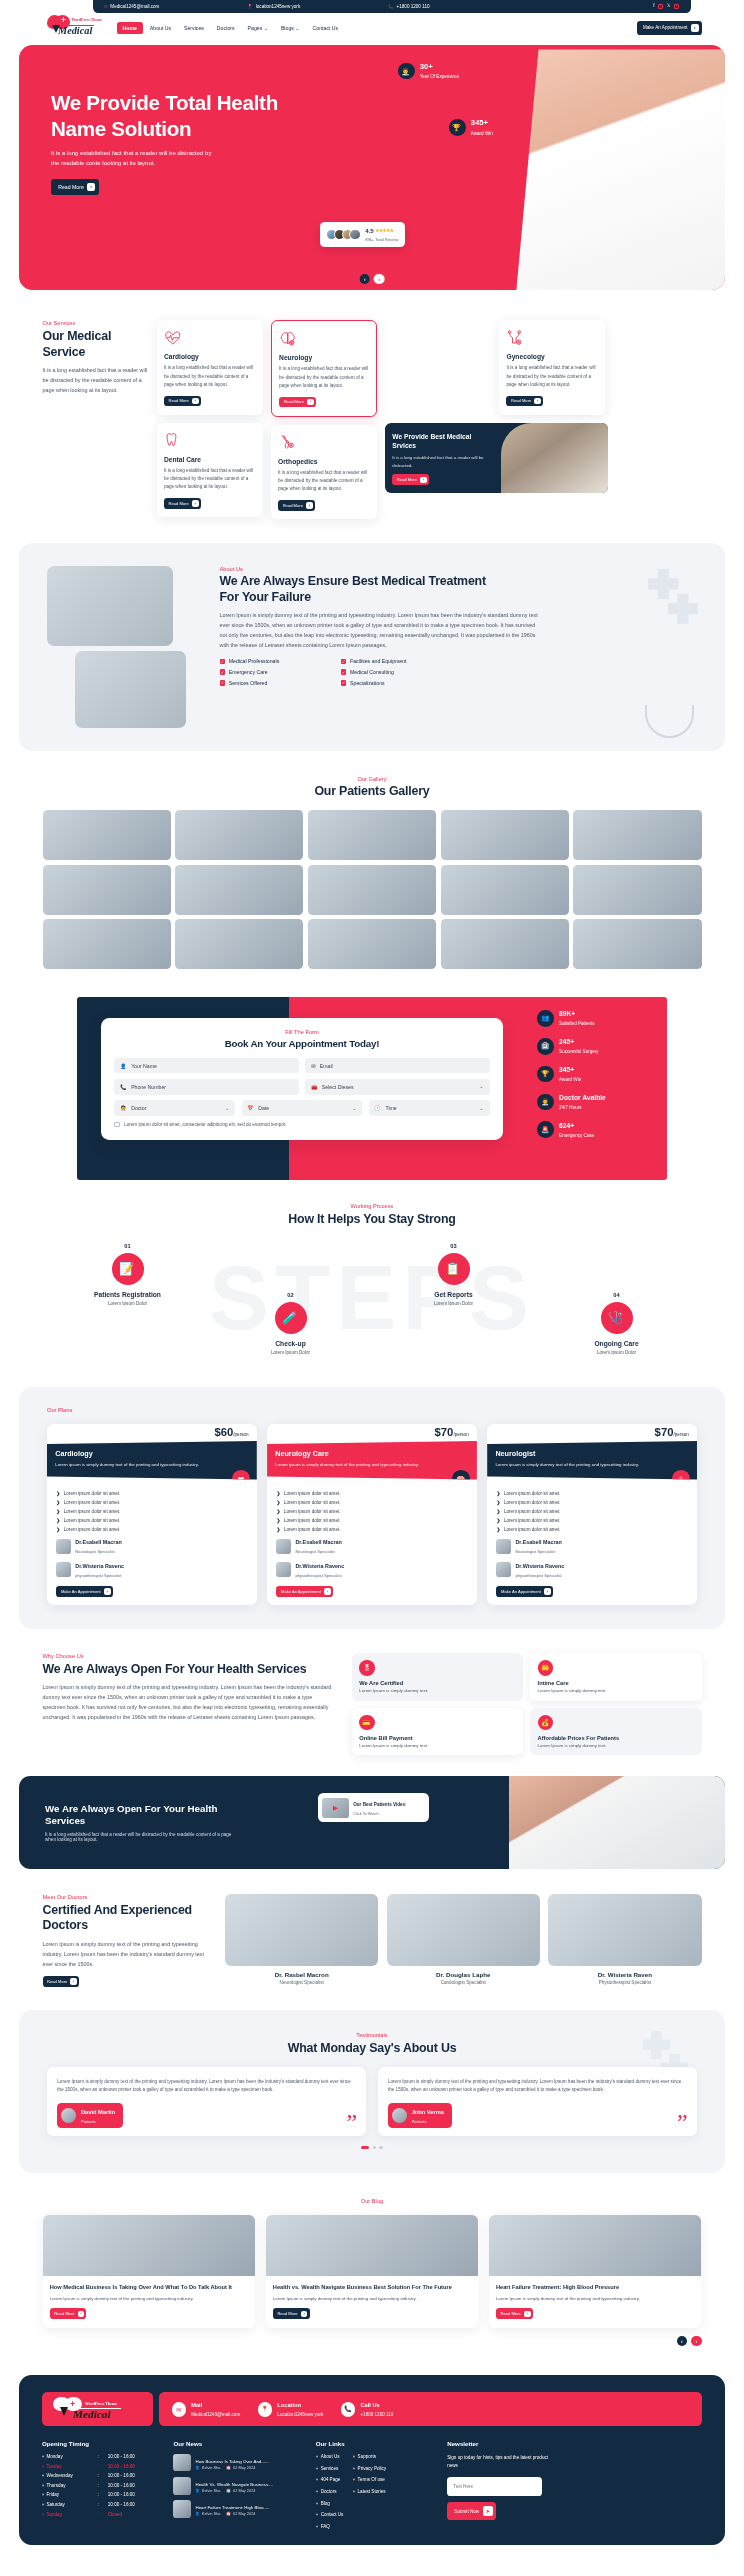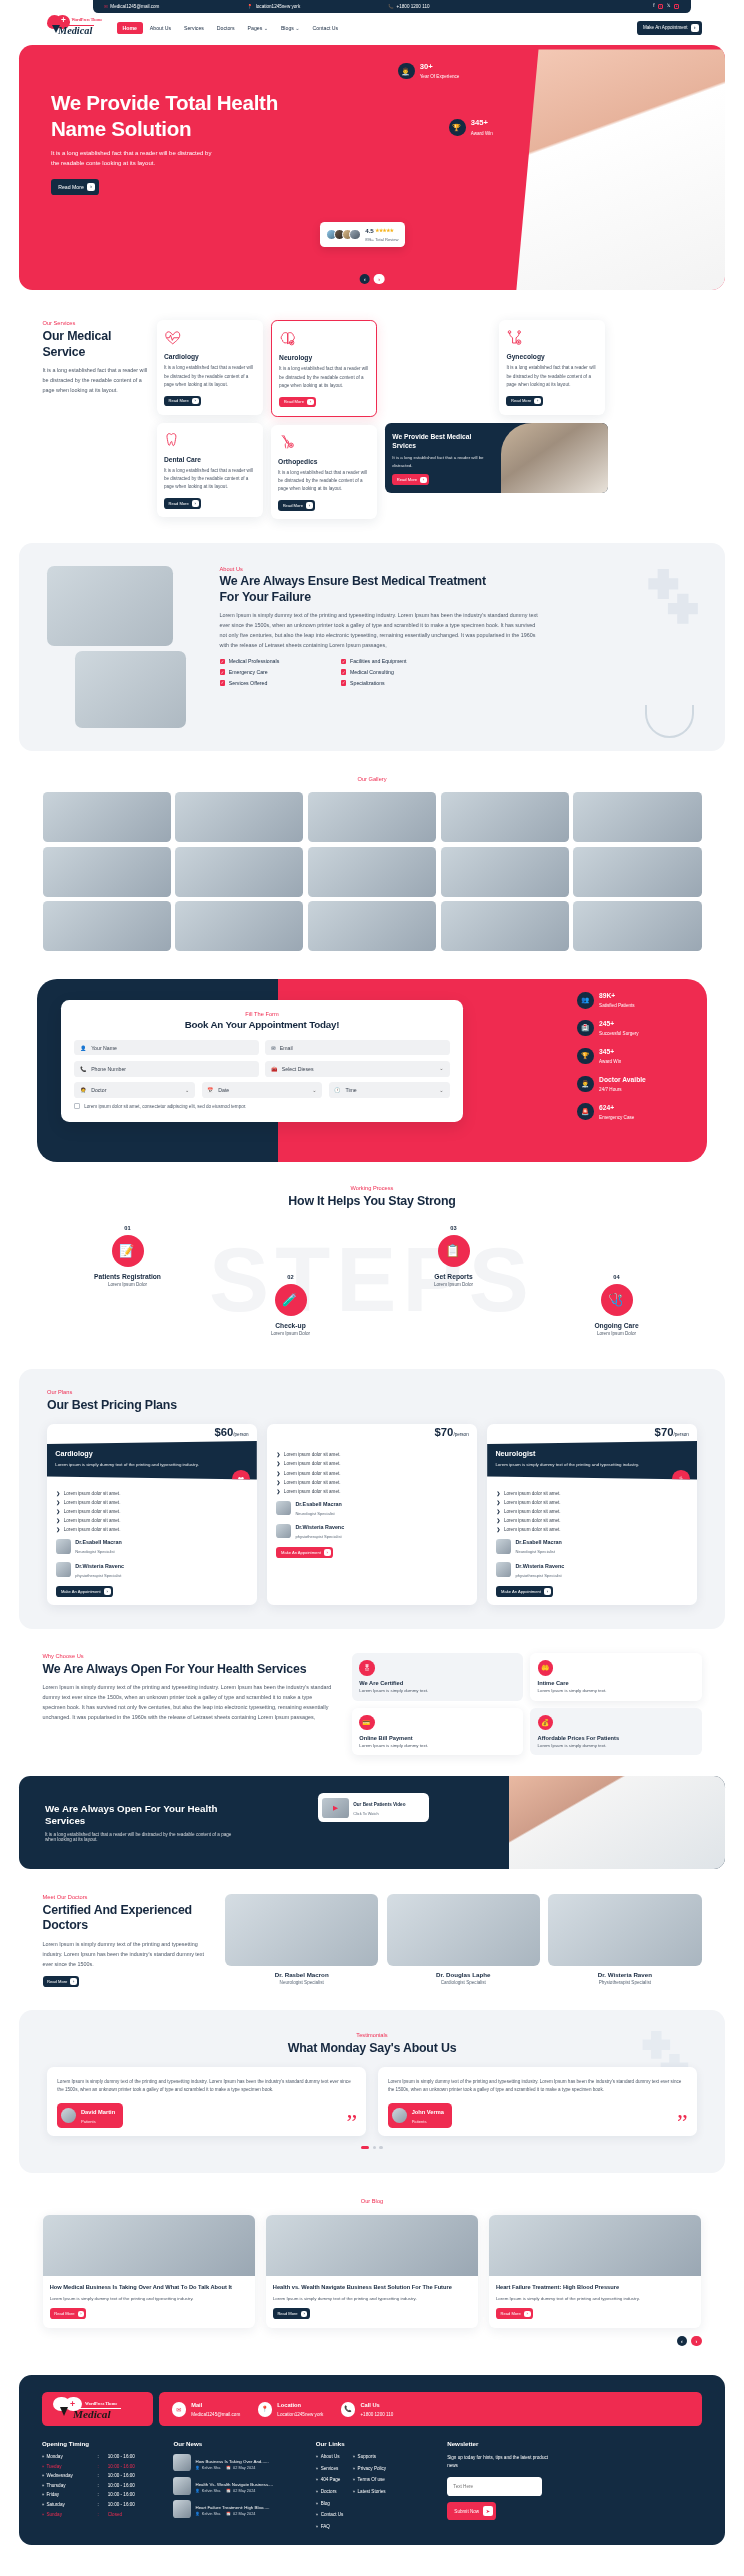--- a/index.html
+++ b/index.html
@@ -88,21 +88,21 @@
   .about-right p{margin-top:5.2px}
   .checks{display:grid;grid-template-columns:1fr 1fr;gap:4.6px 15.5px;margin-top:8.2px;max-width:227px}
   .chk{display:flex;align-items:center;gap:3.6px;font-size:5.2px}
   .chk .bx{width:5.7px;height:5.7px;background:#ef2b50;border-radius:1px;color:#fff;font-size:4.1px;display:flex;align-items:center;justify-content:center}
   .steth{position:absolute;right:31px;bottom:12.4px;width:49px;height:33px;border:2.1px solid #cfd8e0;border-radius:0 0 25px 25px;border-top:0}
   
   .gallery{padding:25px 0 20.6px;text-align:center}
   .g-grid{display:grid;grid-template-columns:repeat(5,1fr);gap:4.6px;margin-top:10.3px}
   .g-grid .ph{height:50px;border-radius:4.6px;background:linear-gradient(140deg,#c9d3da,#9aa7b3)}
   
-  .appt{width:670px;margin:7.2px auto 0;border-radius:20px;overflow:hidden;display:flex;position:relative;height:183px}
+  .appt{width:590px;margin:7.2px auto 0;border-radius:3px;overflow:hidden;display:flex;position:relative;height:183px}
   .appt .half-d{width:36%;background:#132b42}
   .appt .half-r{width:64%;background:#ef2b50}
   .appt-card{position:absolute;left:24px;top:20.6px;width:402px;background:#fff;border-radius:8.2px;padding:11.3px 13.4px 12.4px;box-shadow:0 5.2px 15.5px rgba(0,0,0,.1)}
   .appt-card .eyebrow,.appt-card .h2{text-align:center}
   .appt-card .h2{font-size:9.8px;margin-bottom:8.2px}
   .frow{display:flex;gap:6.2px;margin-bottom:5.7px}
   .fld{background:#f0f1f3;border-radius:3.6px;height:15.5px;display:flex;align-items:center;padding:0 6.2px;gap:4.1px;font-size:5.2px;color:#3a4350;flex:1}
   .fld .chev{margin-left:auto;font-size:4.6px;color:#444}
   .fld .fi{font-size:5.2px;color:#16283f}
   .cbrow{display:flex;align-items:center;gap:4.1px;font-size:4.6px;color:#4c5766;margin-top:2.1px}
@@ -469,20 +469,21 @@
   </div>
   <svg class="crosses" width="67" height="67" viewBox="0 0 130 130">
         <path d="M40 0h22v18h18v22H62v18H40V40H22V18h18z" fill="#d5dde8"></path>
         <path d="M78 48h22v18h18v22H100v18H78V88H60V66h18z" fill="#d5dde8"></path>
       </svg>
   <div class="steth"></div>
 </div>
 
 <div class="container gallery">
   <div class="eyebrow">Our Gallery</div>
+  <div class="h2">Our Patients Gallery</div>
   <div class="g-grid">
     <div class="ph"></div>
         <div class="ph"></div>
         <div class="ph"></div>
         <div class="ph"></div>
         <div class="ph"></div>
     <div class="ph"></div>
         <div class="ph"></div>
         <div class="ph"></div>
         <div class="ph"></div>
@@ -596,21 +597,20 @@
       <div class="bub">🩺</div>
       <h4>Ongoing Care</h4>
       <div class="sm">Lorem Ipsum Dolor</div>
     </div>
   </div>
 </div>
 
 <div class="pricing">
   <div class="bg-hex"></div>
   <div class="eyebrow">Our Plans</div>
-  <div class="h2">Our Best Pricing Plans</div>
   <div class="price-grid">
     <div class="pcard">
       <div class="top">
             <span class="price"><span>$60</span><small>/person</small></span>
           </div>
       <div class="ribbon d">
             <h3>Cardiology</h3>
             <p>Lorem ipsum is simply dummy text of the printing and typesetting industry.</p>
             <span class="badge">❤</span>
           </div>
@@ -645,20 +645,25 @@
             <span><span class="nm">Dr.Wisteria Ravenc</span><br><span class="rl">physiotherapist Specialist</span></span>
           </div>
       <div class="cta"><button class="btn-dark btn-sm">
               <span>Make An Appointment</span>
               <span class="ar">›</span>
             </button></div>
     </div>
     <div class="pcard">
       <div class="top">
             <span class="price"><span>$70</span><small>/person</small></span>
+          </div>
+      <div class="ribbon r">
+            <h3>Neurology Care</h3>
+            <p>Lorem ipsum is simply dummy text of the printing and typesetting industry.</p>
+            <span class="badge">🧠</span>
           </div>
       <ul class="plist">
         <li>
               <b>❯</b>
               <span>Lorem ipsum dolor sit amet.</span>
             </li>
         <li>
               <b>❯</b>
               <span>Lorem ipsum dolor sit amet.</span>
             </li>

